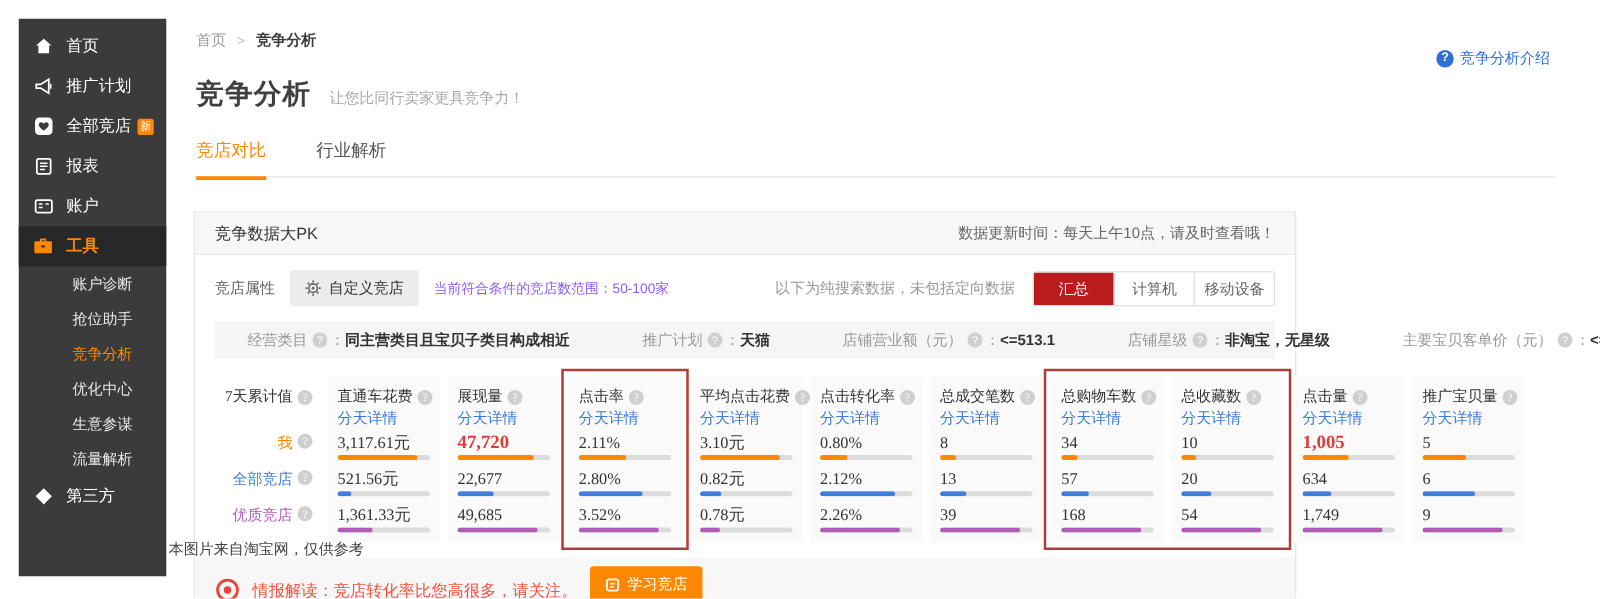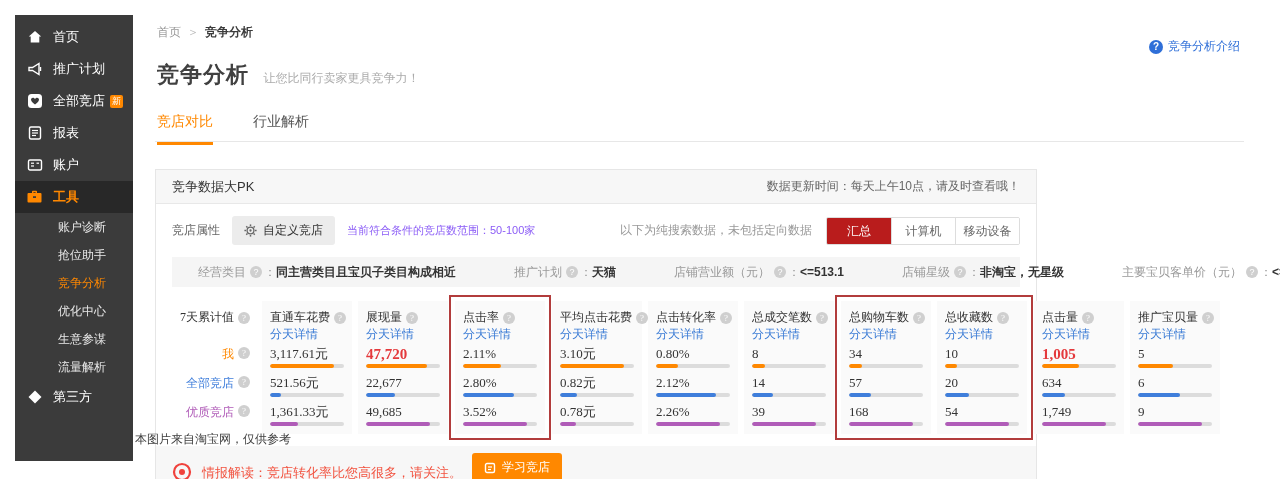--- a/index.html
+++ b/index.html
@@ -416,21 +416,21 @@
                 <span class="info-ic"></span>
               </div>
               <div class="m-link">分天详情</div>
               <div class="m-row">
                 <div class="m-val">8</div>
                 <div class="bar-track">
                   <div class="bar-fill" style="width: 17.6%; background: rgb(255, 136, 0);"></div>
                 </div>
               </div>
               <div class="m-row">
-                <div class="m-val">14</div>
+                <div class="m-val">13</div>
                 <div class="bar-track">
                   <div class="bar-fill" style="width: 28.7%; background: rgb(63, 126, 219);"></div>
                 </div>
               </div>
               <div class="m-row">
                 <div class="m-val">39</div>
                 <div class="bar-track">
                   <div class="bar-fill" style="width: 86%; background: rgb(176, 92, 184);"></div>
                 </div>
               </div>

